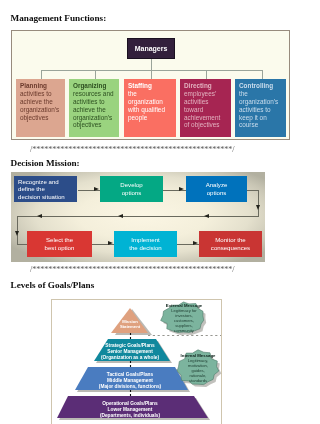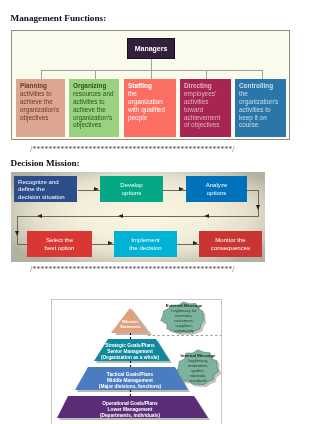--- a/index.html
+++ b/index.html
@@ -108,20 +108,21 @@
 options</span></div>
     <div class="dbox" id="s3" style="left: 16px; top: 59px; width: 65px; height: 26px; background: rgb(217, 55, 51);"><span>Select the
 best option</span></div>
     <div class="dbox" id="s4" style="left: 103px; top: 59px; width: 63px; height: 26px; background: rgb(0, 179, 212);"><span>Implement
 the decision</span></div>
     <div class="dbox" id="s5" style="left: 188px; top: 59px; width: 63px; height: 26px; background: rgb(201, 53, 51);"><span>Monitor the
 consequences</span></div>
   </div>
 
   <div class="sep" style="left:30px;top:265px;">/**************************************************/</div>
+  <div class="sec-title" style="left:10.5px;top:280px;">Levels of Goals/Plans</div>
 
   <div id="d3"></div>
 
   <svg id="pyr" width="180" height="125" viewBox="0 0 180 125" overflow="visible">
     <g opacity="0.5">
       <polygon points="81,10 101,36 64,36" fill="#77756c"></polygon>
       <polygon points="59,42 107,42 121,64 45,64" fill="#77756c"></polygon>
       <polygon points="39,70 126,70 139,93 26,93" fill="#77756c"></polygon>
       <polygon points="19,99 145,99 159,121 8,121" fill="#77756c"></polygon>
     </g>

